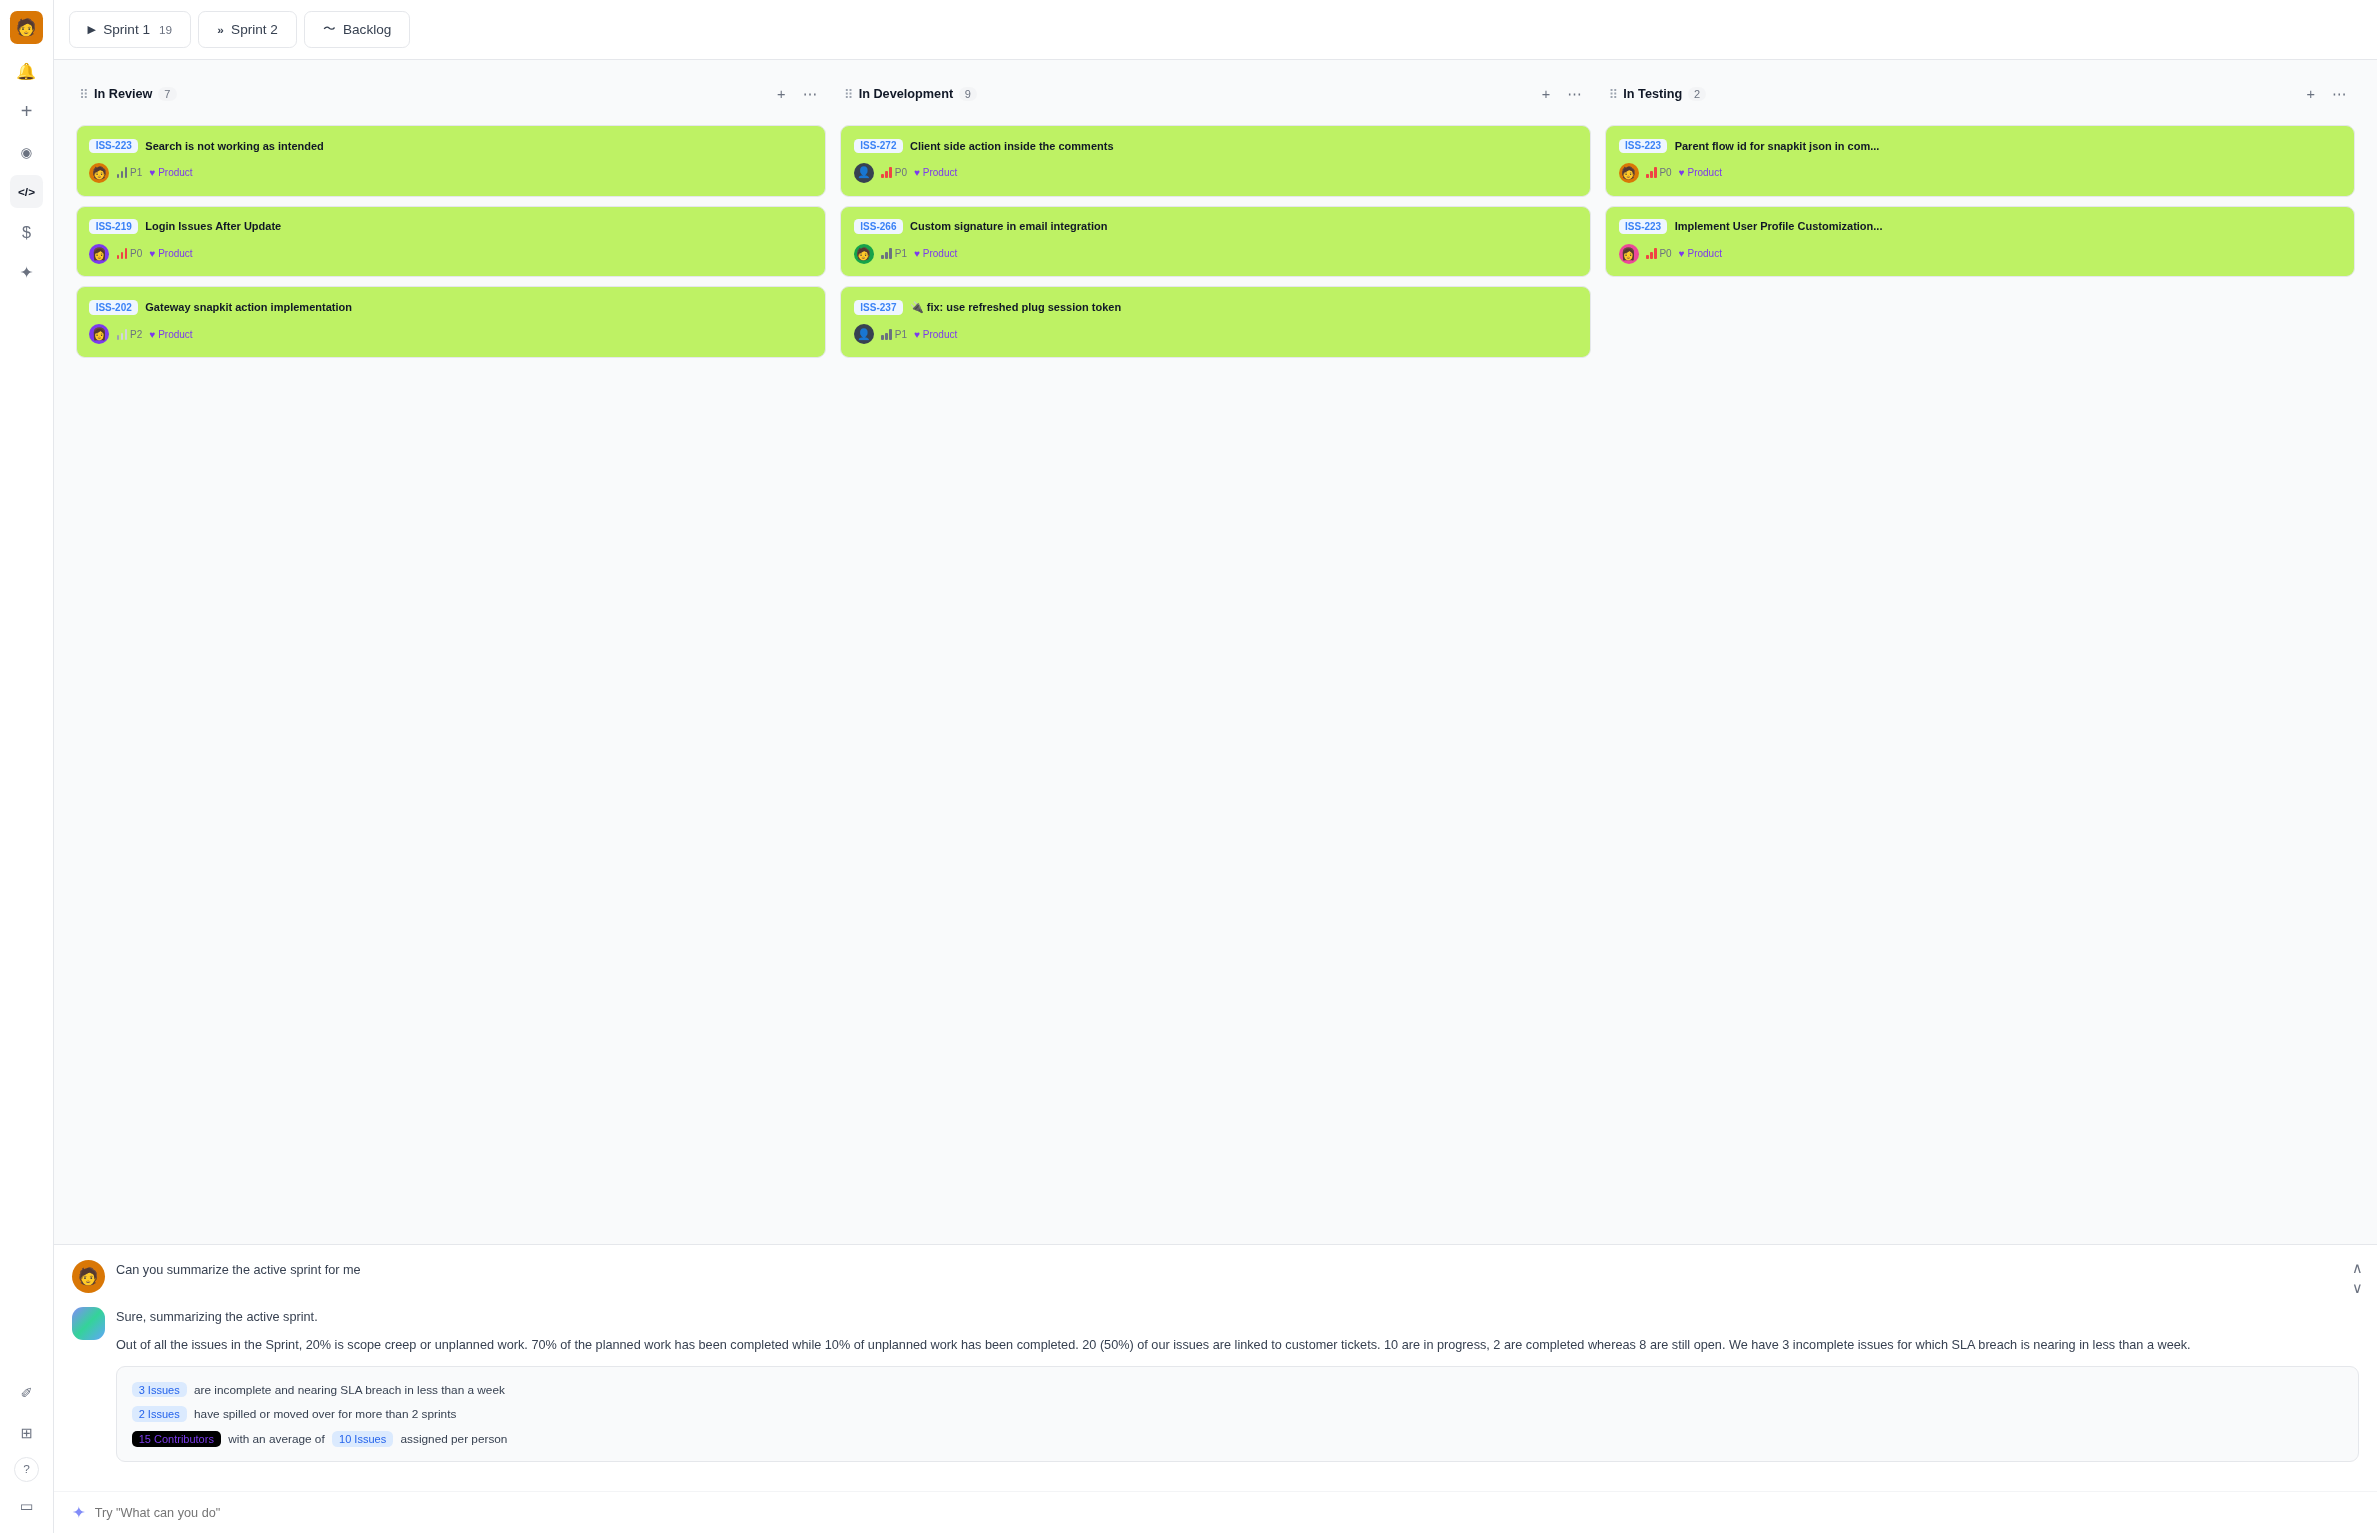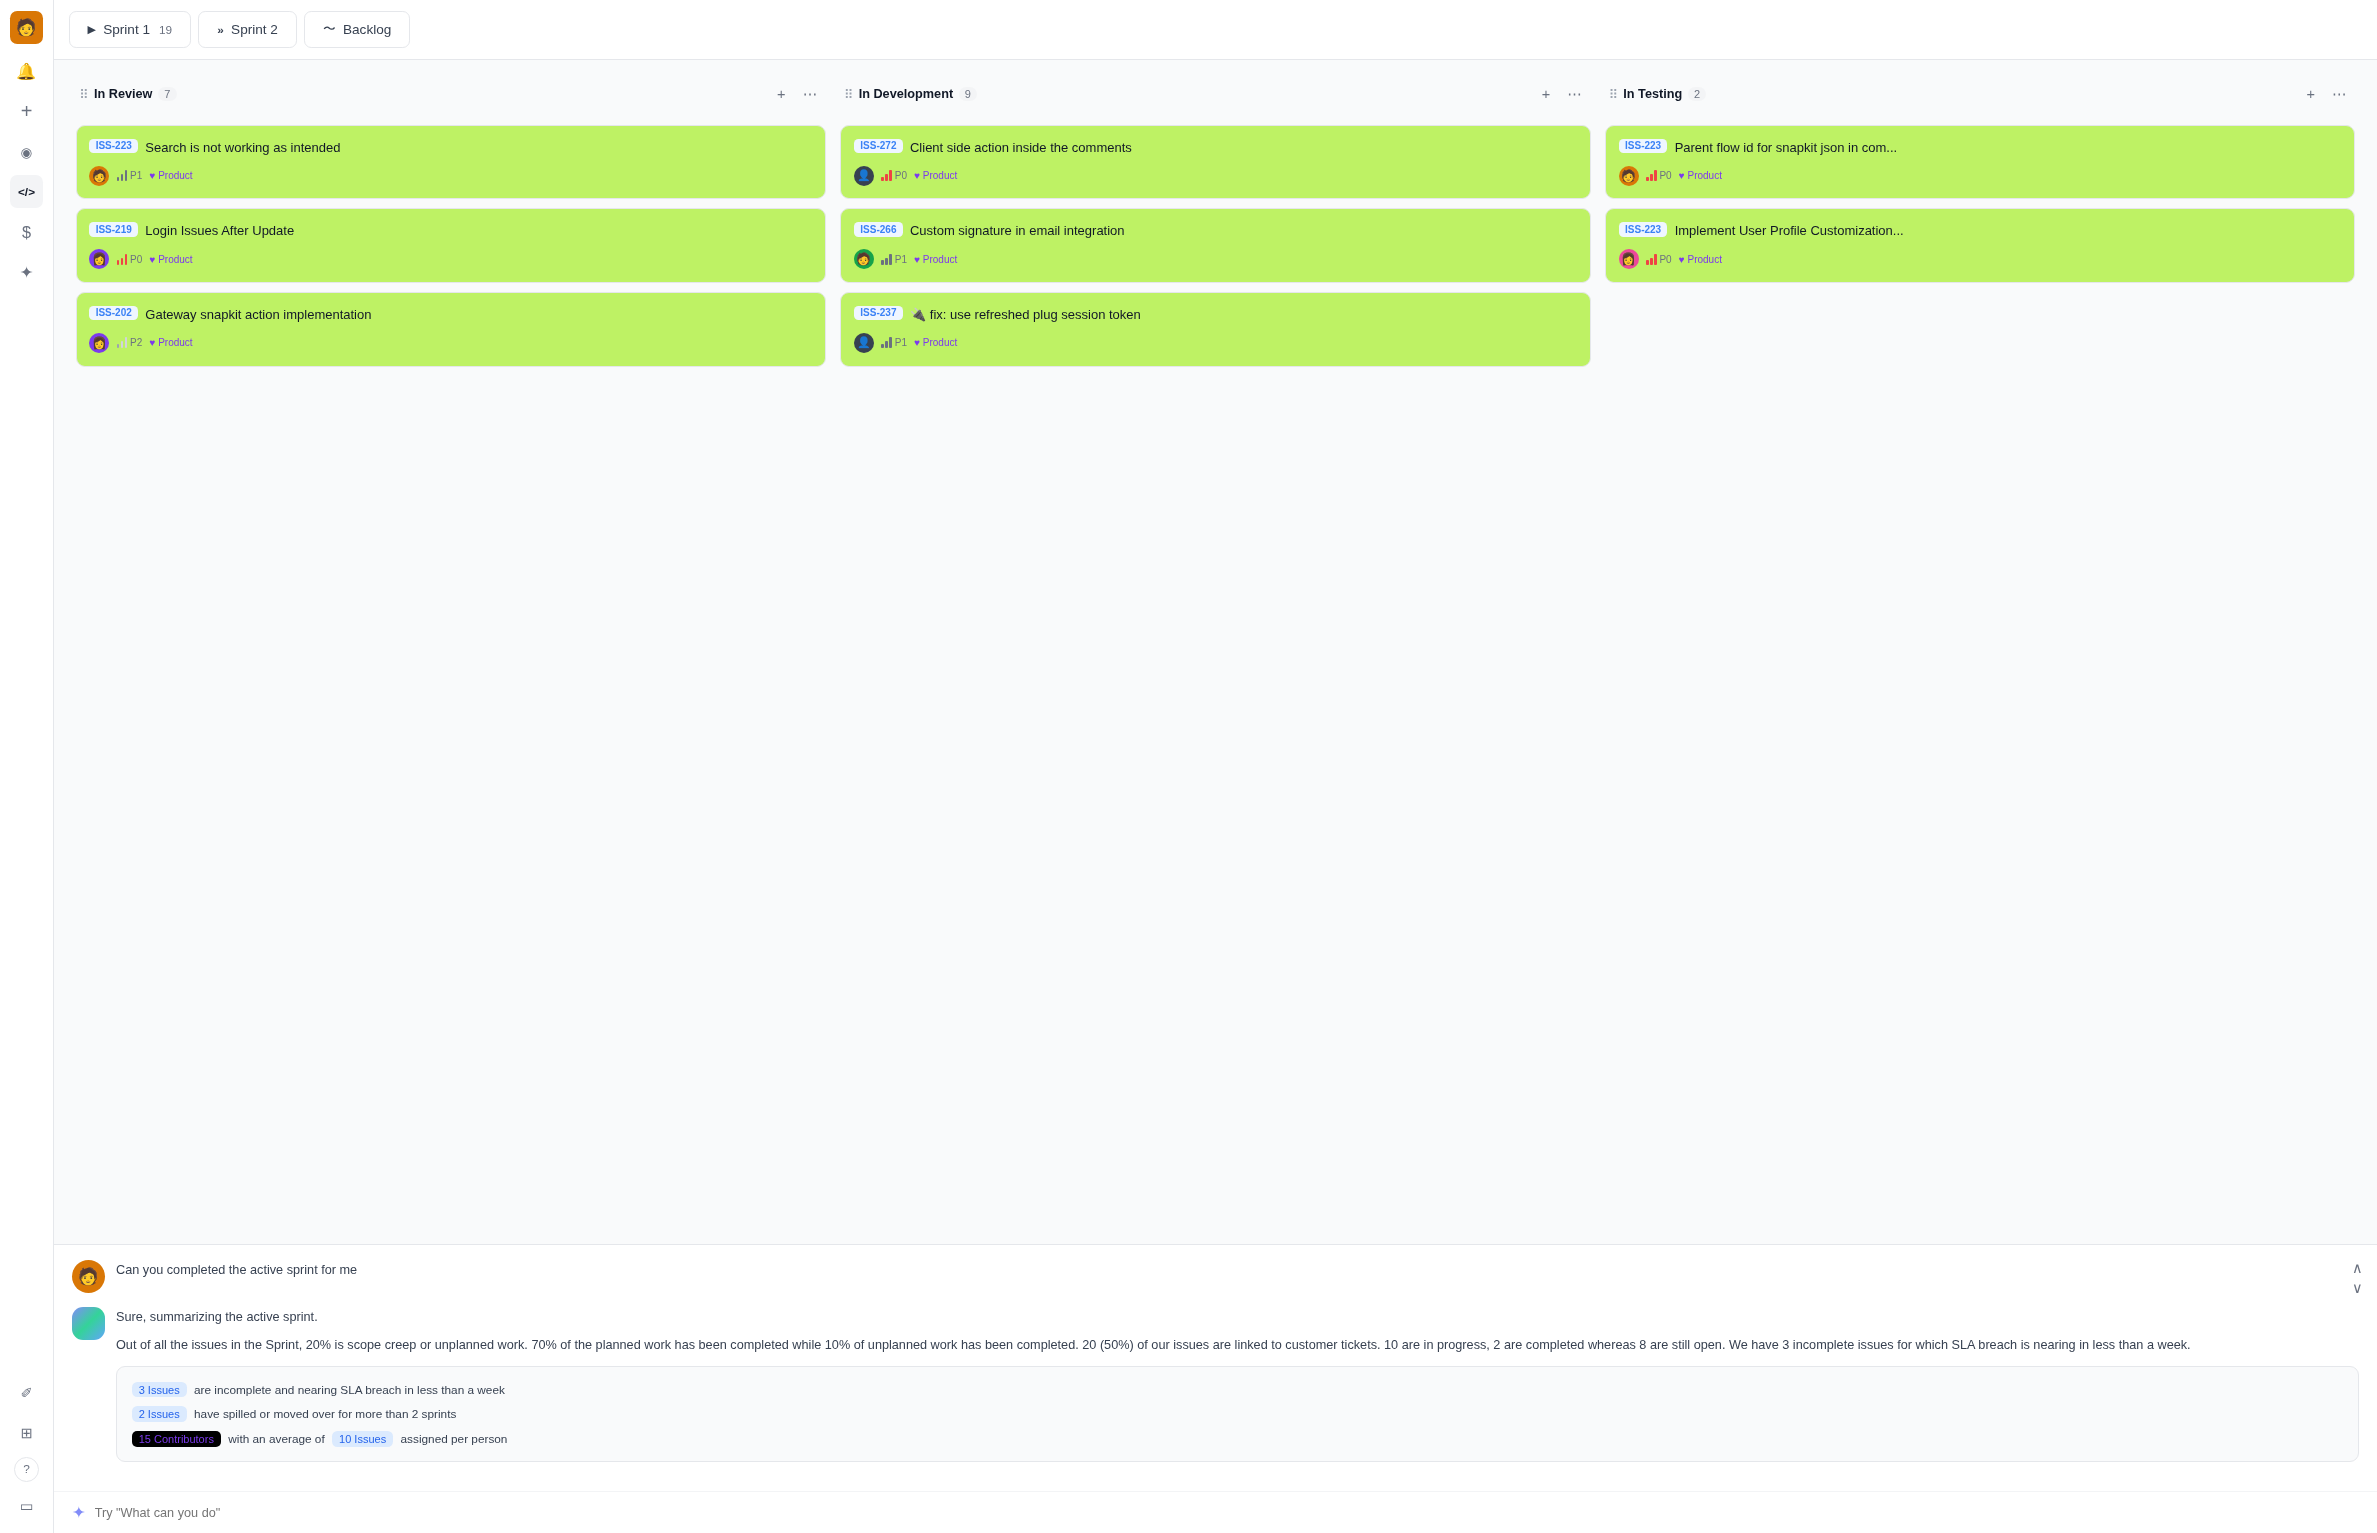--- a/index.html
+++ b/index.html
@@ -166,24 +166,24 @@
       font-size: 10px;
       font-weight: 600;
       color: #3b82f6;
       background: #eff6ff;
       border-radius: 4.5px;
       padding: 1.8px 6.3px;
       white-space: nowrap;
       flex-shrink: 0;
     }
     .issue-title {
-      font-size: 13px;
+      font-size: 11px;
       color: #111827;
       line-height: 1.4;
-      font-weight: 400;
+      font-weight: 700;
     }
     .issue-meta {
       display: flex;
       align-items: center;
       gap: 7.2px;
     }
     .avatar-sm {
       width: 20px;
       height: 20px;
       border-radius: 50%;
@@ -605,21 +605,21 @@
           <div class="scroll-btn">∧</div>
           <div class="scroll-btn">∨</div>
         </div>
       </div>
 
       <div class="chat-messages">
 
         <div class="chat-message">
           <div class="chat-avatar user">🧑</div>
           <div class="chat-content">
-            <div class="chat-text">Can you completed the active sprint for me</div>
+            <div class="chat-text">Can you summarize the active sprint for me</div>
           </div>
         </div>
 
         <div class="chat-message">
           <div class="chat-avatar ai"></div>
           <div class="chat-content">
             <div class="chat-text">
               <p>Sure, summarizing the active sprint.</p>
               <p>Out of all the issues in the Sprint, 20% is scope creep or unplanned work. 70% of the planned work has been completed while 10% of unplanned work has been completed. 20 (50%) of our issues are linked to customer tickets. 10 are in progress, 2 are completed whereas 8 are still open. We have 3 incomplete issues for which SLA breach is nearing in less than a week.</p>
             </div>

